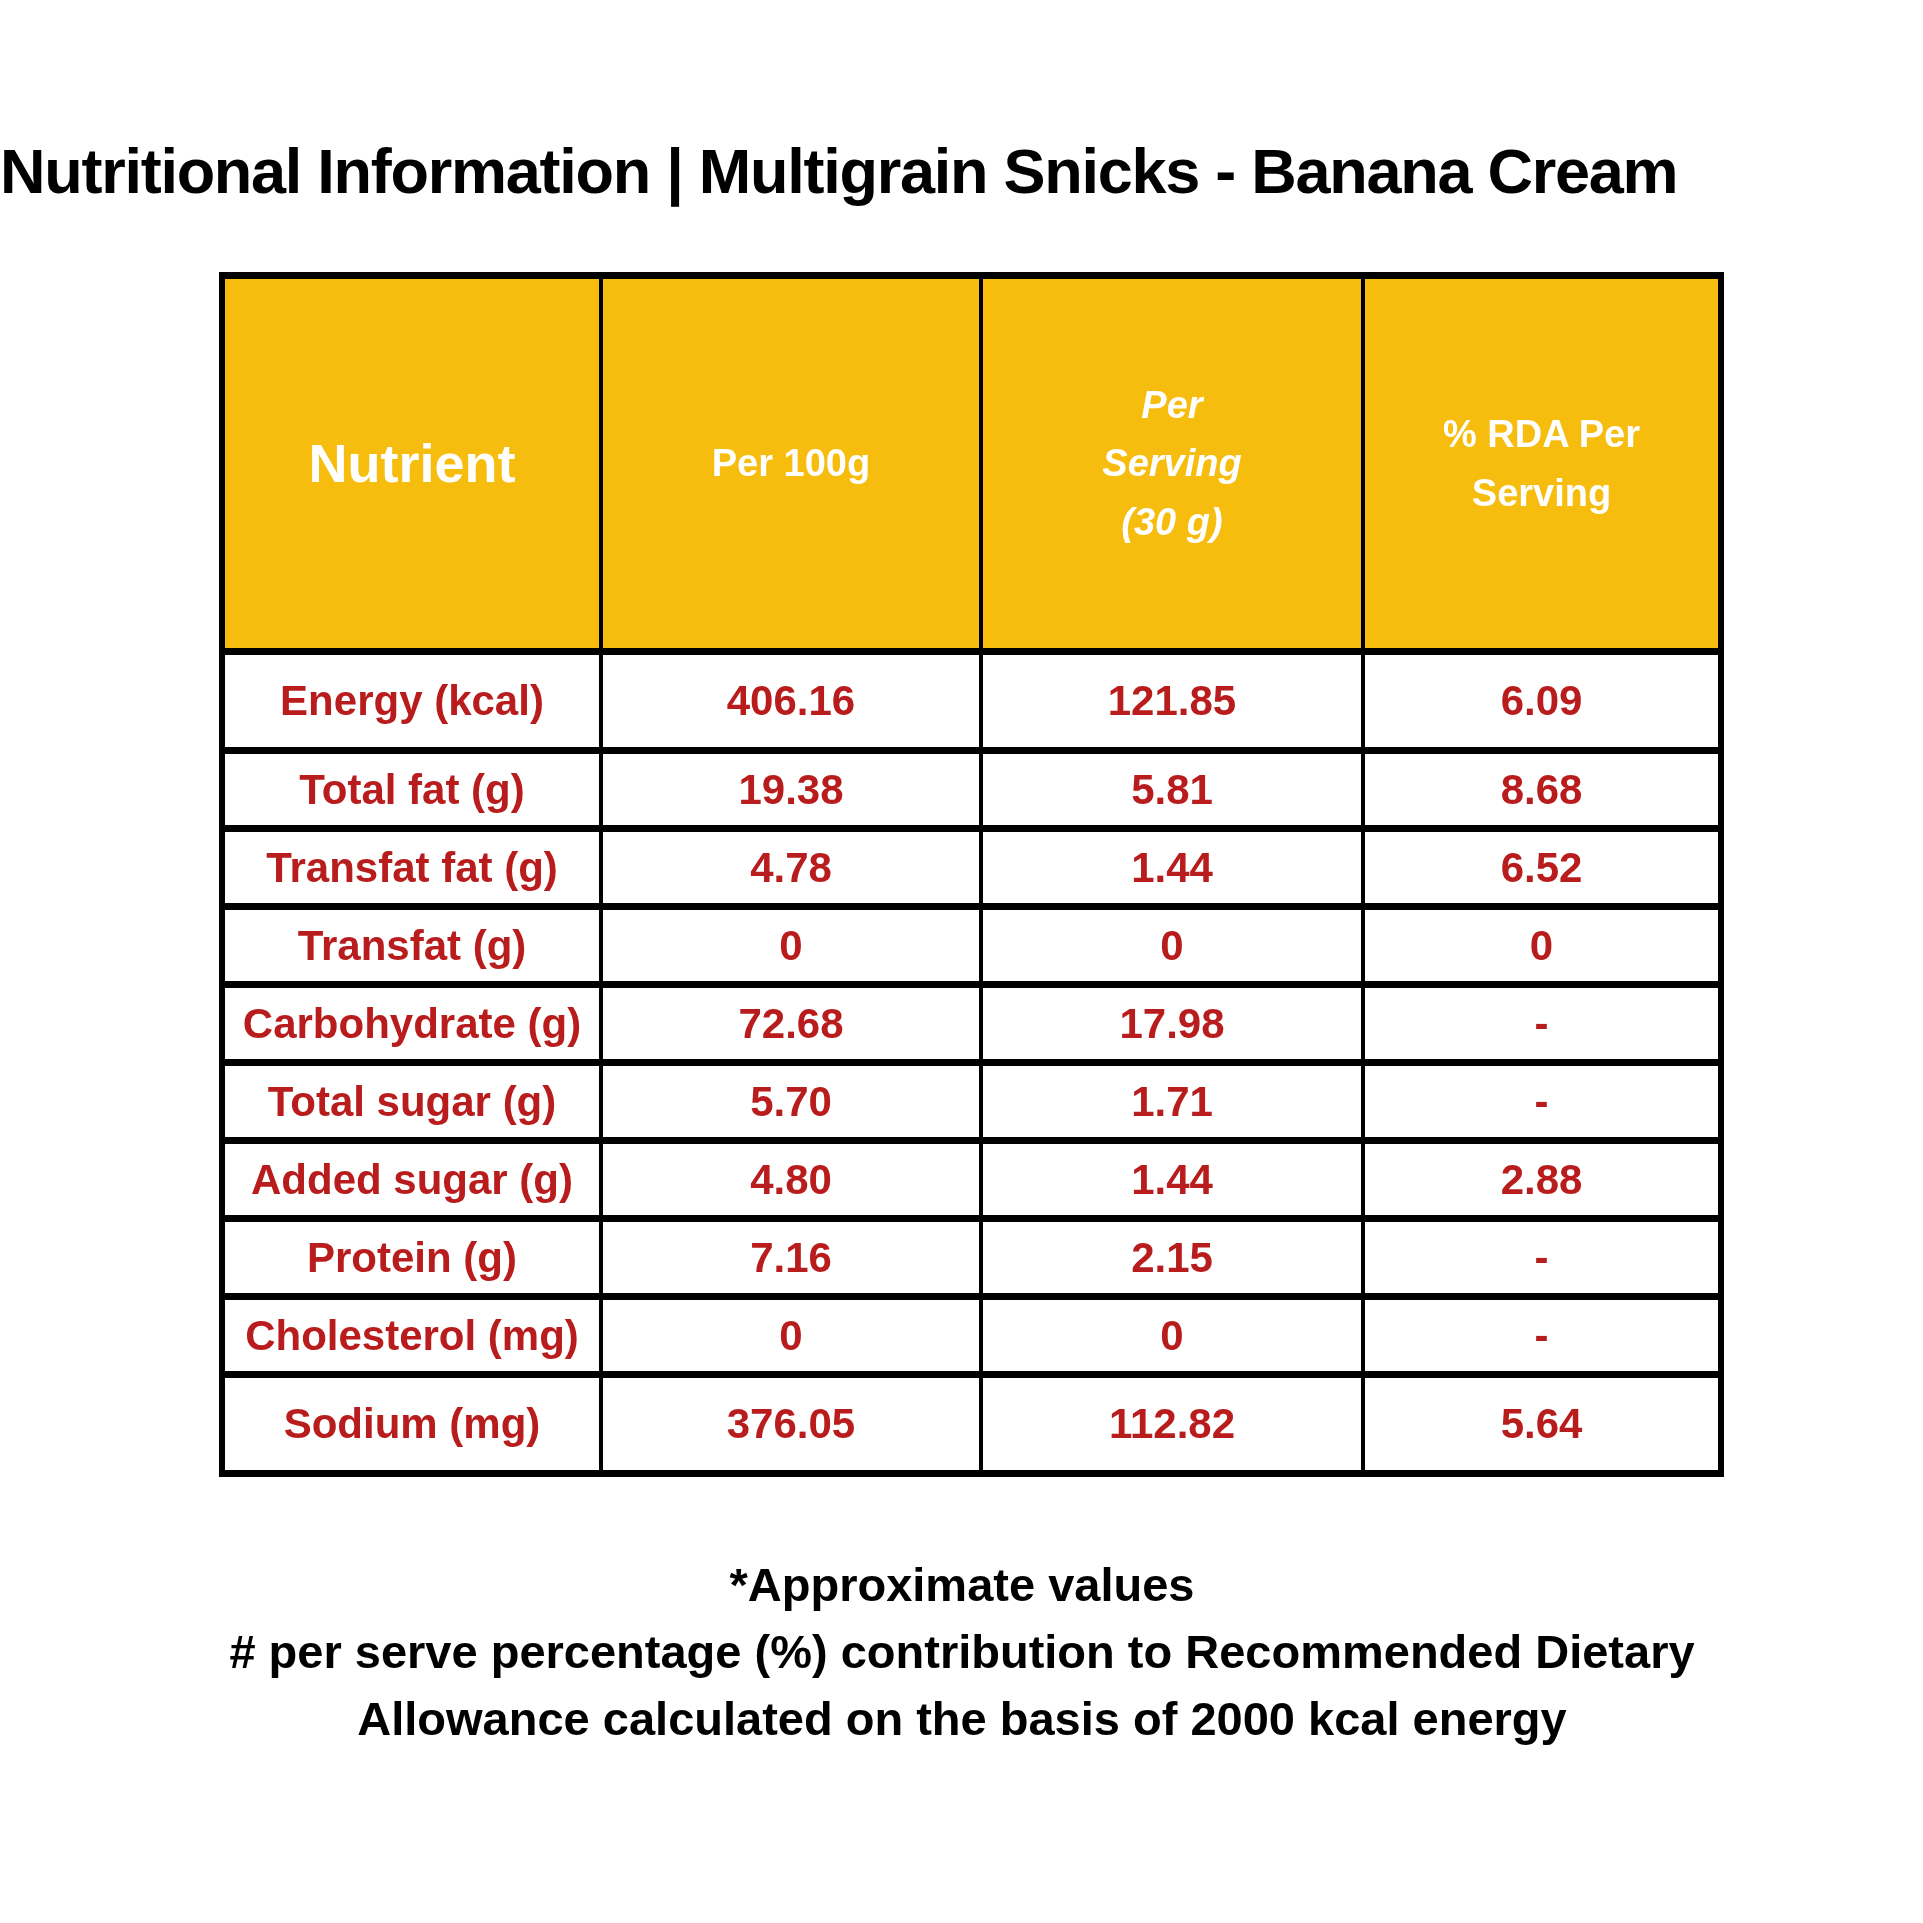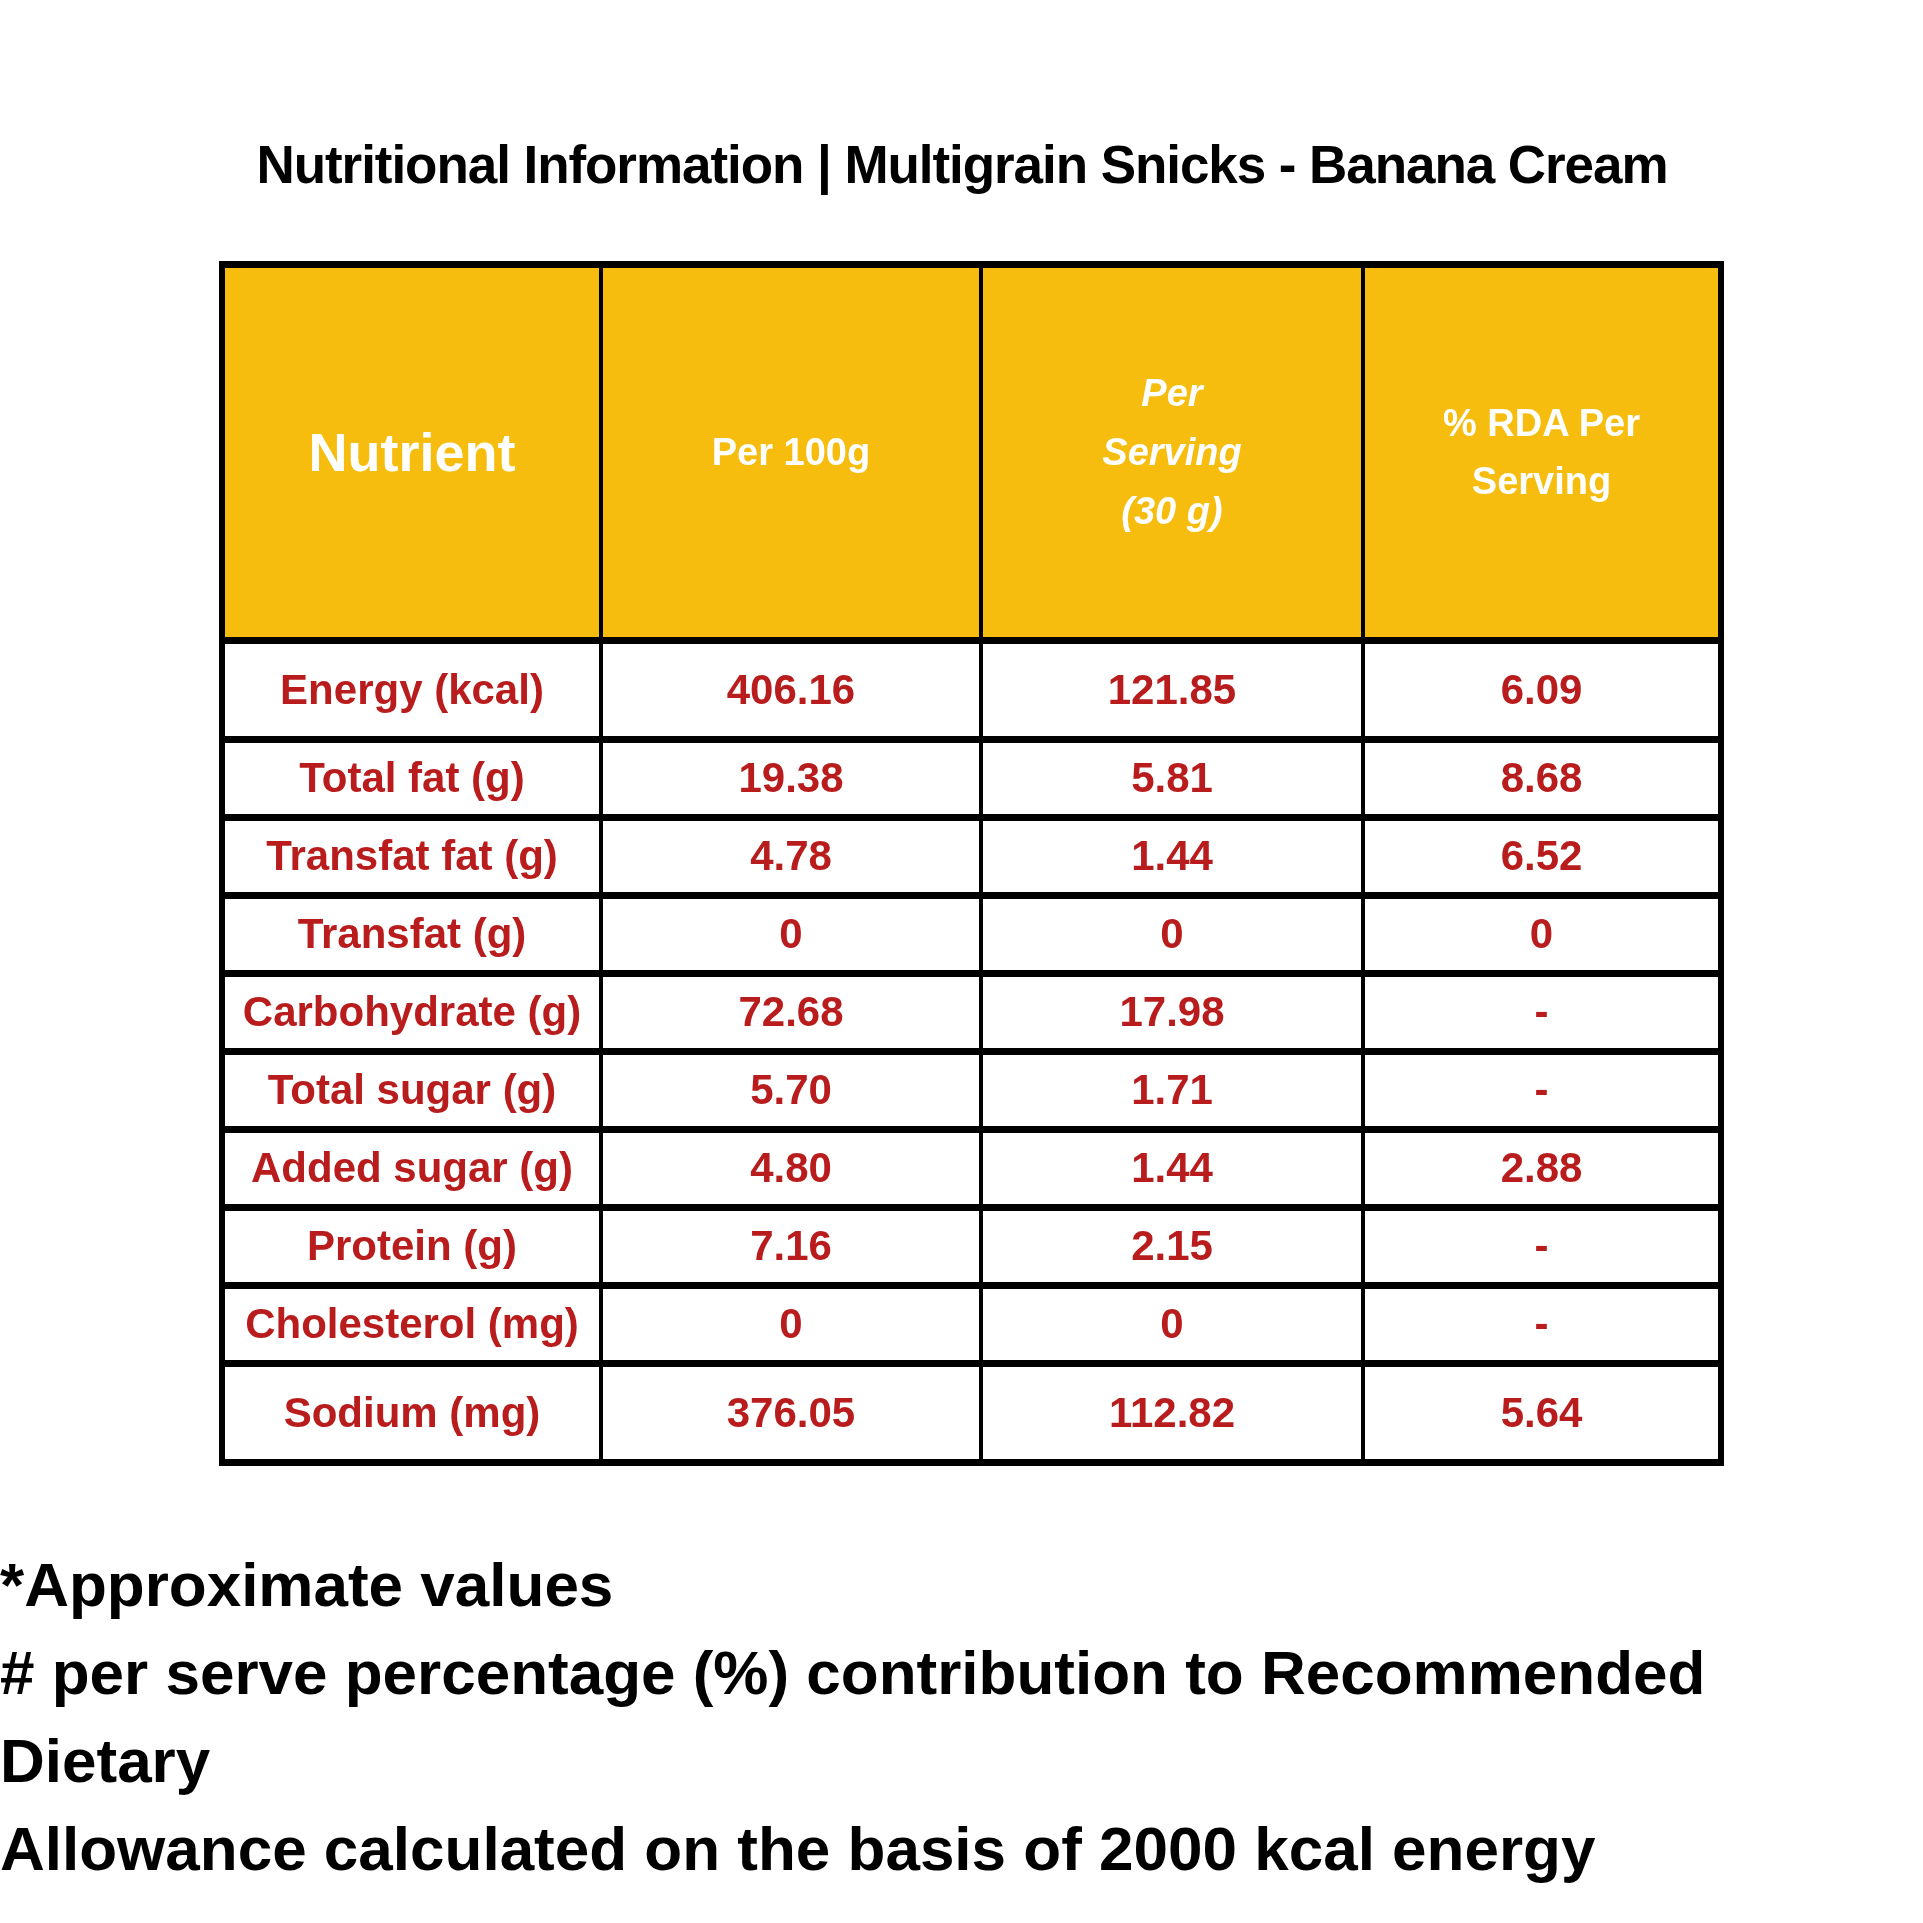--- a/index.html
+++ b/index.html
@@ -12,22 +12,22 @@
     font-family: "Liberation Sans", "DejaVu Sans", sans-serif;
     -webkit-font-smoothing: antialiased;
   }
   .page {
     width: 1924px;
     height: 1924px;
     position: relative;
   }
   .title {
     margin: 135px 0 65px 0;
-    text-align: center;
-    font-size: 53px;
+    text-align: left;
+    font-size: 63px;
     font-weight: 700;
     letter-spacing: -0.02em;
     color: #000000;
     white-space: nowrap;
     line-height: 1.15;
   }
   table.nutrition-table {
     border-collapse: collapse;
     table-layout: fixed;
     width: 1500px;
@@ -67,23 +67,24 @@
     color: #b91c1c;
     font-weight: 700;
     font-size: 42px;
     height: 78px;
   }
   tbody tr.row-tall td {
     height: 99px;
   }
   .footnotes {
     margin-top: 75px;
+    text-align: center;
     color: #000000;
     font-weight: 700;
-    font-size: 62px;
+    font-size: 47px;
     line-height: 1.42;
   }
   .footnotes p {
     margin: 0;
   }
   .col-w1 { width: 379px; }
   .col-w2 { width: 380px; }
   .col-w3 { width: 382px; }
   .col-w4 { width: 358px; }
 </style>

